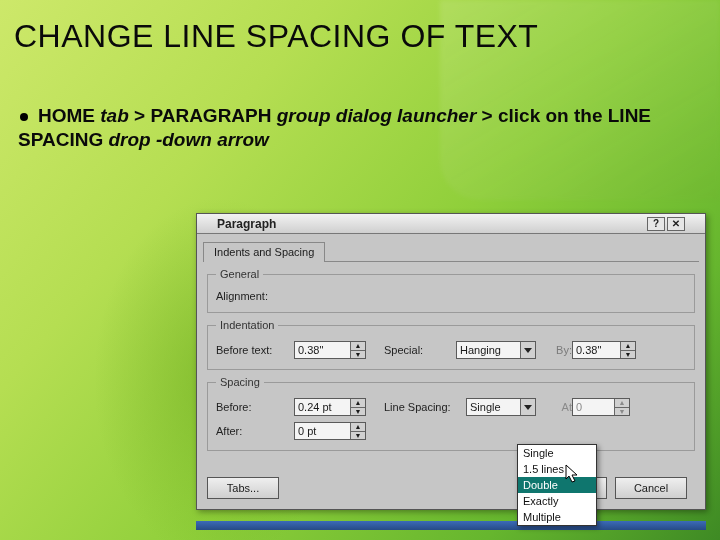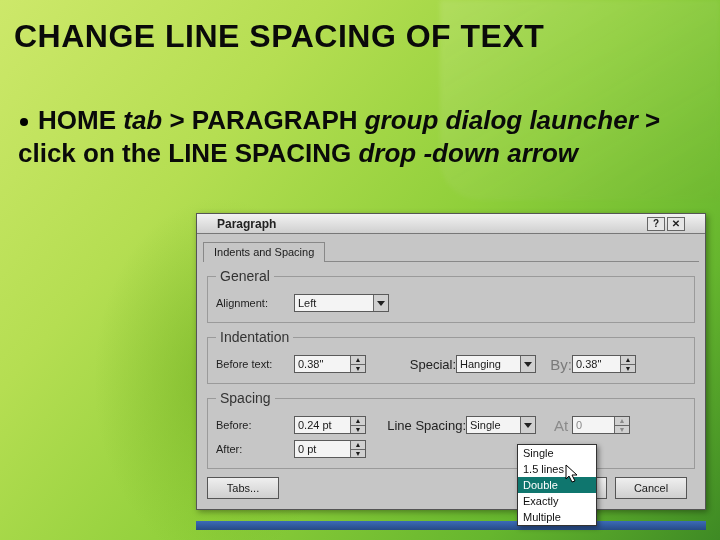--- a/index.html
+++ b/index.html
@@ -4,42 +4,42 @@
 <style>
   *{box-sizing:border-box;margin:0;padding:0;font-family:Arial,Helvetica,sans-serif}
   body{width:720px;height:540px;overflow:hidden;
     background:
       radial-gradient(ellipse 180px 260px at 220px 380px, rgba(110,170,30,0.55) 0%, rgba(110,170,30,0.0) 70%),
       linear-gradient(130deg,#cde86a 0%,#b5de52 28%,#8fcf3a 55%,#66b62e 80%,#3e8a24 100%);
     position:relative}
   .keyboard-hint{position:absolute;right:0;top:0;width:280px;height:200px;
     background:linear-gradient(150deg,rgba(255,255,255,0.25),rgba(120,160,50,0.15));
     border-radius:0 0 0 40px;filter:blur(2px);opacity:.45}
-  .title{position:absolute;left:14px;top:18px;font-size:32px;font-weight:700;color:#0a0a0a;letter-spacing:.5px}
-  .bullet{position:absolute;left:18px;top:104px;width:682px;color:#0a0a0a;font-size:26px;font-weight:700;line-height:1.28}
+  .title{position:absolute;left:14px;top:18px;font-size:32px;font-weight:400;color:#0a0a0a;letter-spacing:.5px}
+  .bullet{position:absolute;left:18px;top:104px;width:682px;color:#0a0a0a;font-size:19px;font-weight:700;line-height:1.28}
   .bullet .dot{display:inline-block;width:8px;height:8px;background:#000;border-radius:50%;vertical-align:middle;margin-right:10px;margin-left:2px}
   .bullet em{font-style:italic}
   .dialog{position:absolute;left:196px;top:213px;width:510px;height:297px;
     background:#c6c6c6;border:1px solid #555;box-shadow:2px 2px 6px rgba(0,0,0,0.35);
     font-family:Tahoma,Verdana,sans-serif;font-size:11px;color:#1a1a1a}
   .dlg-title{height:20px;background:linear-gradient(#f2f2f2,#cfcfcf);border-bottom:1px solid #777;
     display:flex;align-items:center;padding:0 20px;font-weight:700;font-size:12px;color:#222}
   .dlg-title .spacer{flex:1}
   .tbtn{width:18px;height:14px;margin-left:2px;background:#e6e6e6;border:1px solid #666;
     display:flex;align-items:center;justify-content:center;font-size:10px;line-height:1}
   .tab-strip{height:22px;margin:6px 6px 0 6px;border-bottom:1px solid #888;display:flex;align-items:flex-end}
   .tab{height:20px;padding:3px 10px;border:1px solid #888;border-bottom:none;background:#d8d8d8;
     font-size:11px;margin-right:20px;position:relative;top:1px}
   .tab.active{background:#c6c6c6}
   fieldset{border:1px solid #9a9a9a;margin:6px 10px;padding:8px 8px 10px 8px}
-  legend{font-size:14px;color:#333;padding:0 4px}
+  legend{font-size:11px;color:#333;padding:0 4px}
   .row{display:flex;align-items:center;margin-top:2px}
   .lbl{width:78px;text-align:left;font-size:11px;color:#222}
-  .lbl2{width:72px;text-align:right;font-size:13px;color:#222;margin-left:18px}
-  .lbl3{width:22px;text-align:center;font-size:15px;color:#7a7a7a;margin-left:14px}
+  .lbl2{width:72px;text-align:left;font-size:11px;color:#222;margin-left:18px}
+  .lbl3{width:22px;text-align:right;font-size:11px;color:#7a7a7a;margin-left:14px}
   .inp{height:18px;border:1px solid #5a5a5a;background:#f4f4f4;font-size:11px;padding:0 3px;display:flex;align-items:center;position:relative}
   .inp .dd{position:absolute;right:0;top:0;width:15px;height:100%;background:#d0d0d0;border-left:1px solid #666;display:flex;align-items:center;justify-content:center}
   .inp .sp{position:absolute;right:0;top:0;width:15px;height:100%;display:flex;flex-direction:column}
   .inp .sp span{flex:1;background:#d0d0d0;border-left:1px solid #666;display:flex;align-items:center;justify-content:center;font-size:7px}
   .inp .sp span:first-child{border-bottom:1px solid #666}
   .dim{color:#8a8a8a}
   .btn{height:22px;min-width:72px;padding:0 12px;background:linear-gradient(#efefef,#cfcfcf);
     border:1px solid #555;font-size:11px;display:inline-flex;align-items:center;justify-content:center;margin-right:8px}
   .btm{position:absolute;left:10px;right:10px;bottom:10px;display:flex;align-items:center}
   .btm .fill{flex:1}
@@ -71,26 +71,20 @@
   </div>
 
   <div class="tab-strip">
     <div class="tab active">Indents and Spacing</div>
   </div>
 
   <fieldset>
     <legend>General</legend>
     <div class="row">
       <span class="lbl">Alignment:</span>
-      <div class="inp" style="width:95px">
-        <span>Left</span>
-        <span class="dd">
-            <span class="caret-down"></span>
-          </span>
-      </div>
     </div>
   </fieldset>
 
   <fieldset>
     <legend>Indentation</legend>
     <div class="row">
       <span class="lbl">Before text:</span>
       <div class="inp" style="width:72px">
         <span>0.38"</span>
         <span class="sp">

